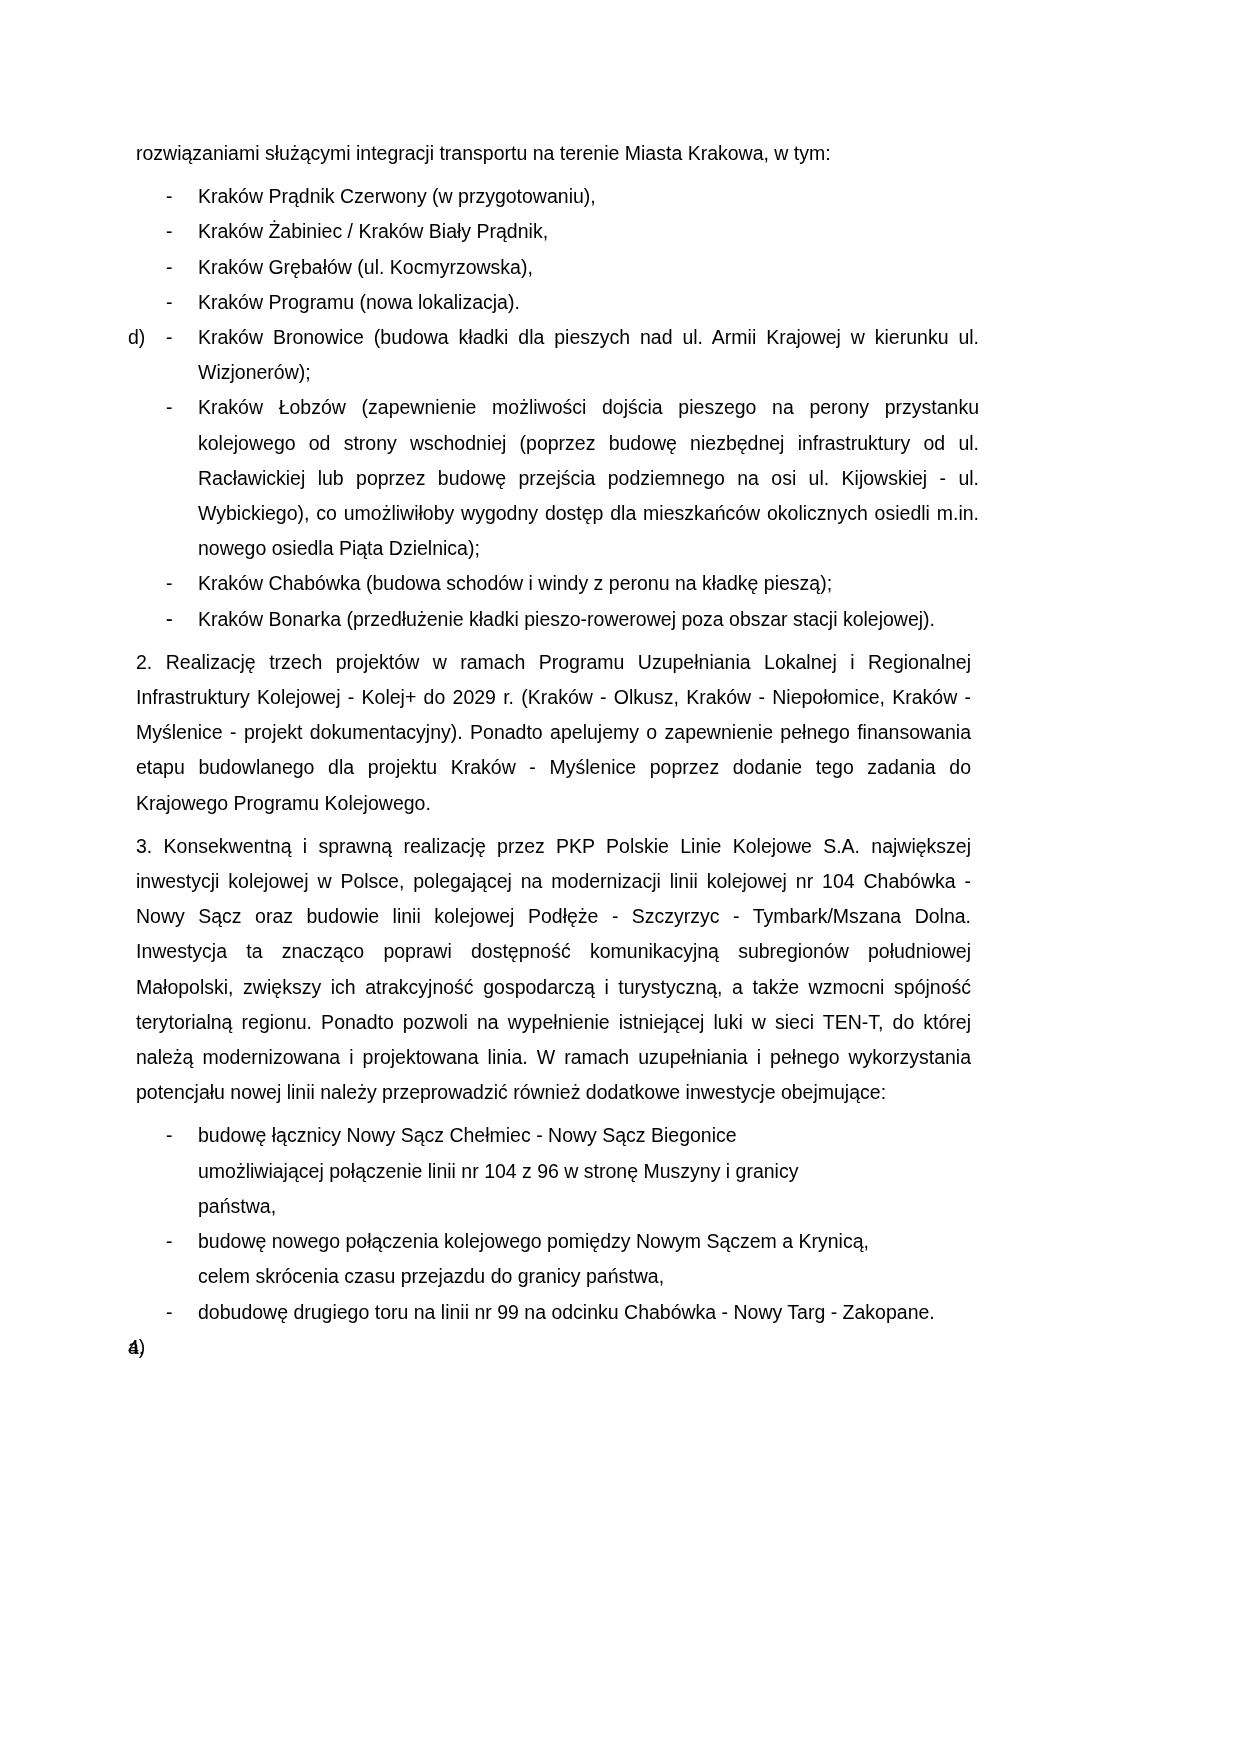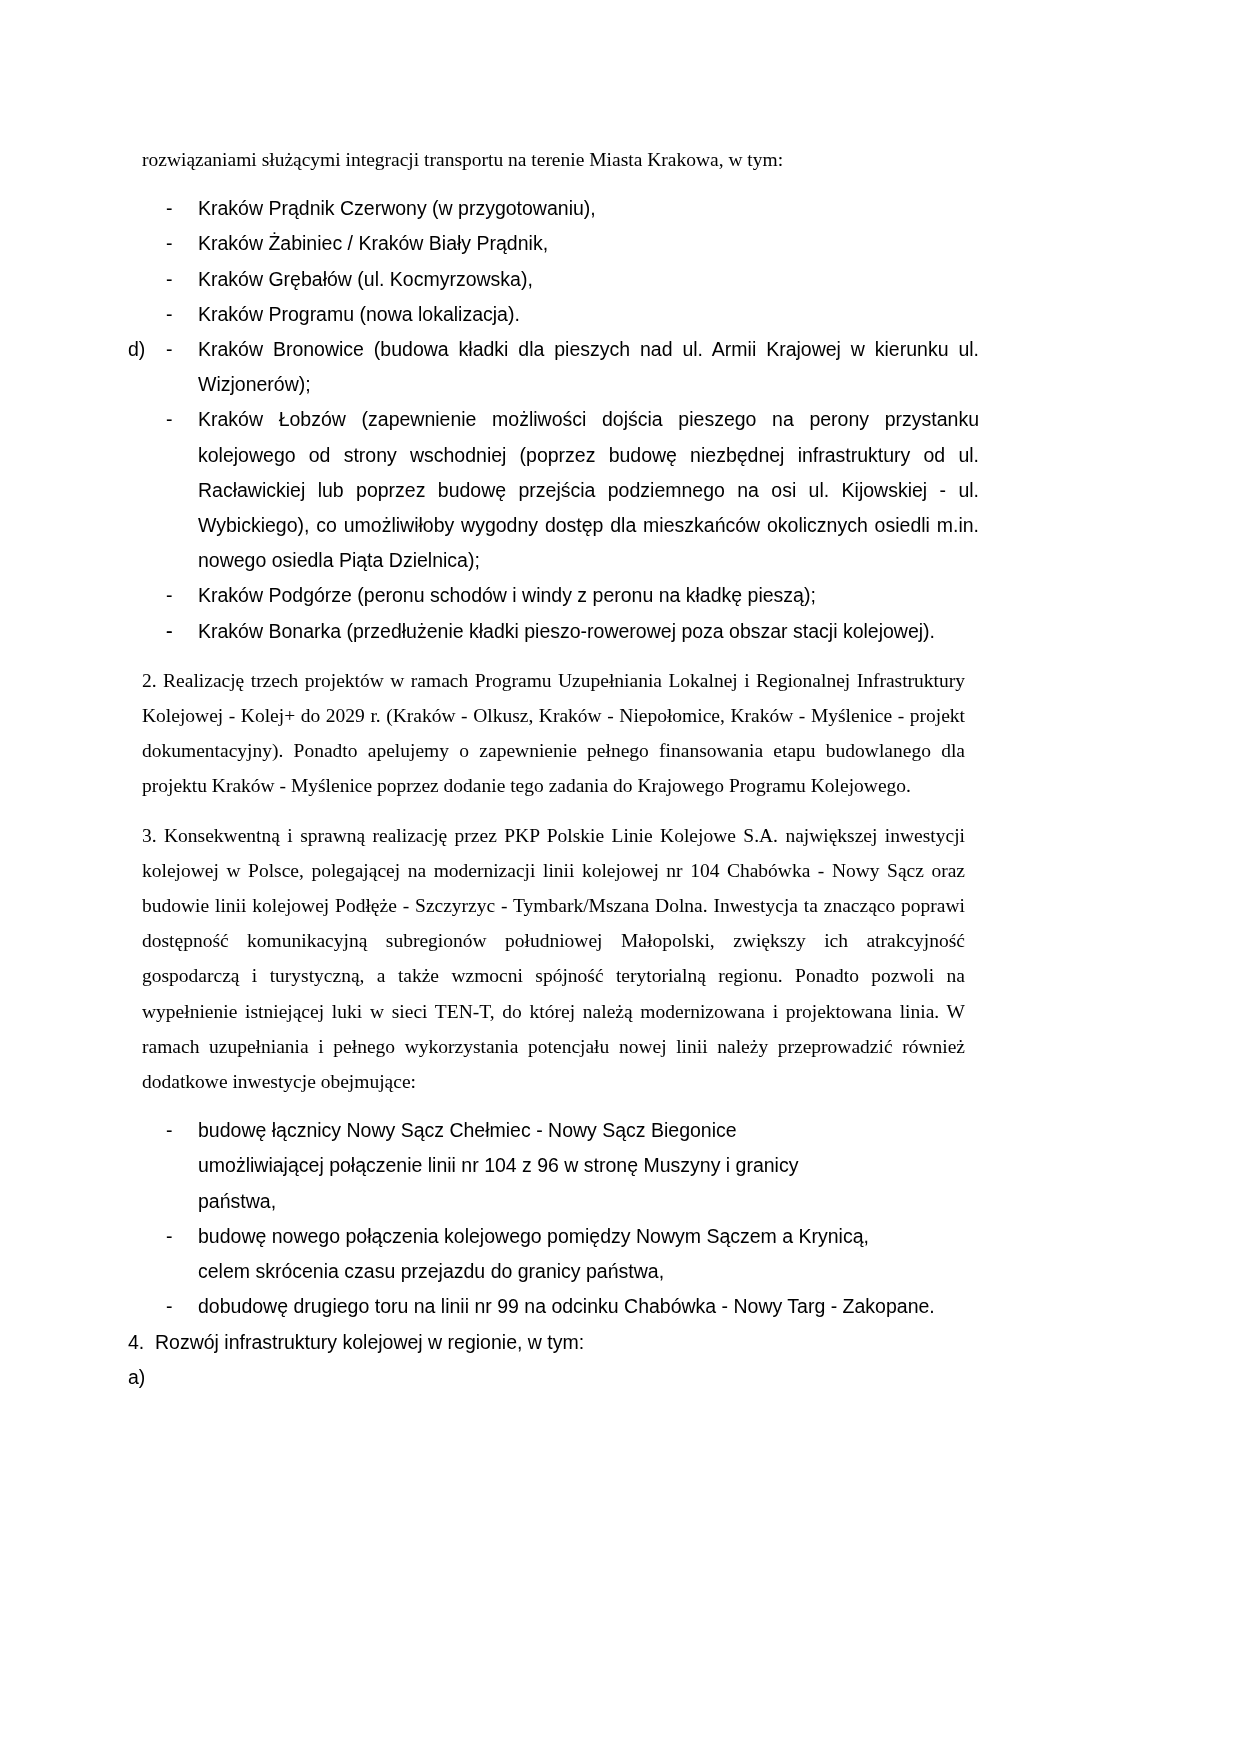--- a/index.html
+++ b/index.html
@@ -7,21 +7,21 @@
   .page {
     position: absolute;
     left: 128px;
     top: 128px;
     width: 851px;
     font-family: "Liberation Sans", sans-serif;
     font-size: 19.5px;
     line-height: 35.2px;
     color: #000000;
   }
-  .para { margin: 14px; text-align: justify; font-family: Liberation Serif, serif; }
+  .para { margin: 8px; text-align: justify; }
   .para.left { text-align: left; }
   .bullet {
     position: relative;
     padding-left: 70px;
     margin: 0;
   }
   .bullet .dash {
     position: absolute;
     left: 38px;
     top: 0;
@@ -73,21 +73,21 @@
     <p class="bullet justify">
       <span class="dash">-</span>
       <span class="txt">Kraków Bronowice (budowa kładki dla pieszych nad ul. Armii Krajowej w kierunku ul. Wizjonerów);</span>
     </p>
     <p class="bullet justify">
       <span class="dash">-</span>
       <span class="txt">Kraków Łobzów (zapewnienie możliwości dojścia pieszego na perony przystanku kolejowego od strony wschodniej (poprzez budowę niezbędnej infrastruktury od ul. Racławickiej lub poprzez budowę przejścia podziemnego na osi ul. Kijowskiej - ul. Wybickiego), co umożliwiłoby wygodny dostęp dla mieszkańców okolicznych osiedli m.in. nowego osiedla Piąta Dzielnica);</span>
     </p>
     <p class="bullet">
       <span class="dash">-</span>
-      <span class="txt">Kraków Podgórze (peronu schodów i windy z peronu na kładkę pieszą);</span>
+      <span class="txt">Kraków Chabówka (budowa schodów i windy z peronu na kładkę pieszą);</span>
     </p>
     <p class="bullet" style="padding-right:60px;">
       <span class="dash">-</span>
     </p>
     <p class="bullet">
       <span class="dash">-</span>
       <span class="txt">Kraków Bonarka (przedłużenie kładki pieszo-rowerowej poza obszar stacji kolejowej).</span>
     </p>
   </div>
 
@@ -105,20 +105,19 @@
       <span class="txt">budowę nowego połączenia kolejowego pomiędzy Nowym Sączem a Krynicą, celem skrócenia czasu przejazdu do granicy państwa,</span>
     </p>
     <p class="bullet">
       <span class="dash">-</span>
       <span class="txt">dobudowę drugiego toru na linii nr 99 na odcinku Chabówka - Nowy Targ - Zakopane.</span>
     </p>
   </div>
 
   <p class="labeled">
     <span class="lbl">4.</span>
-    <span>Rozwój infrastruktury kolejowej w regionie, w tym:</span>
   </p>
 
   <p class="labeled">
     <span class="lbl">a)</span>
   </p>
 
 </div>
 
 </body></html>

